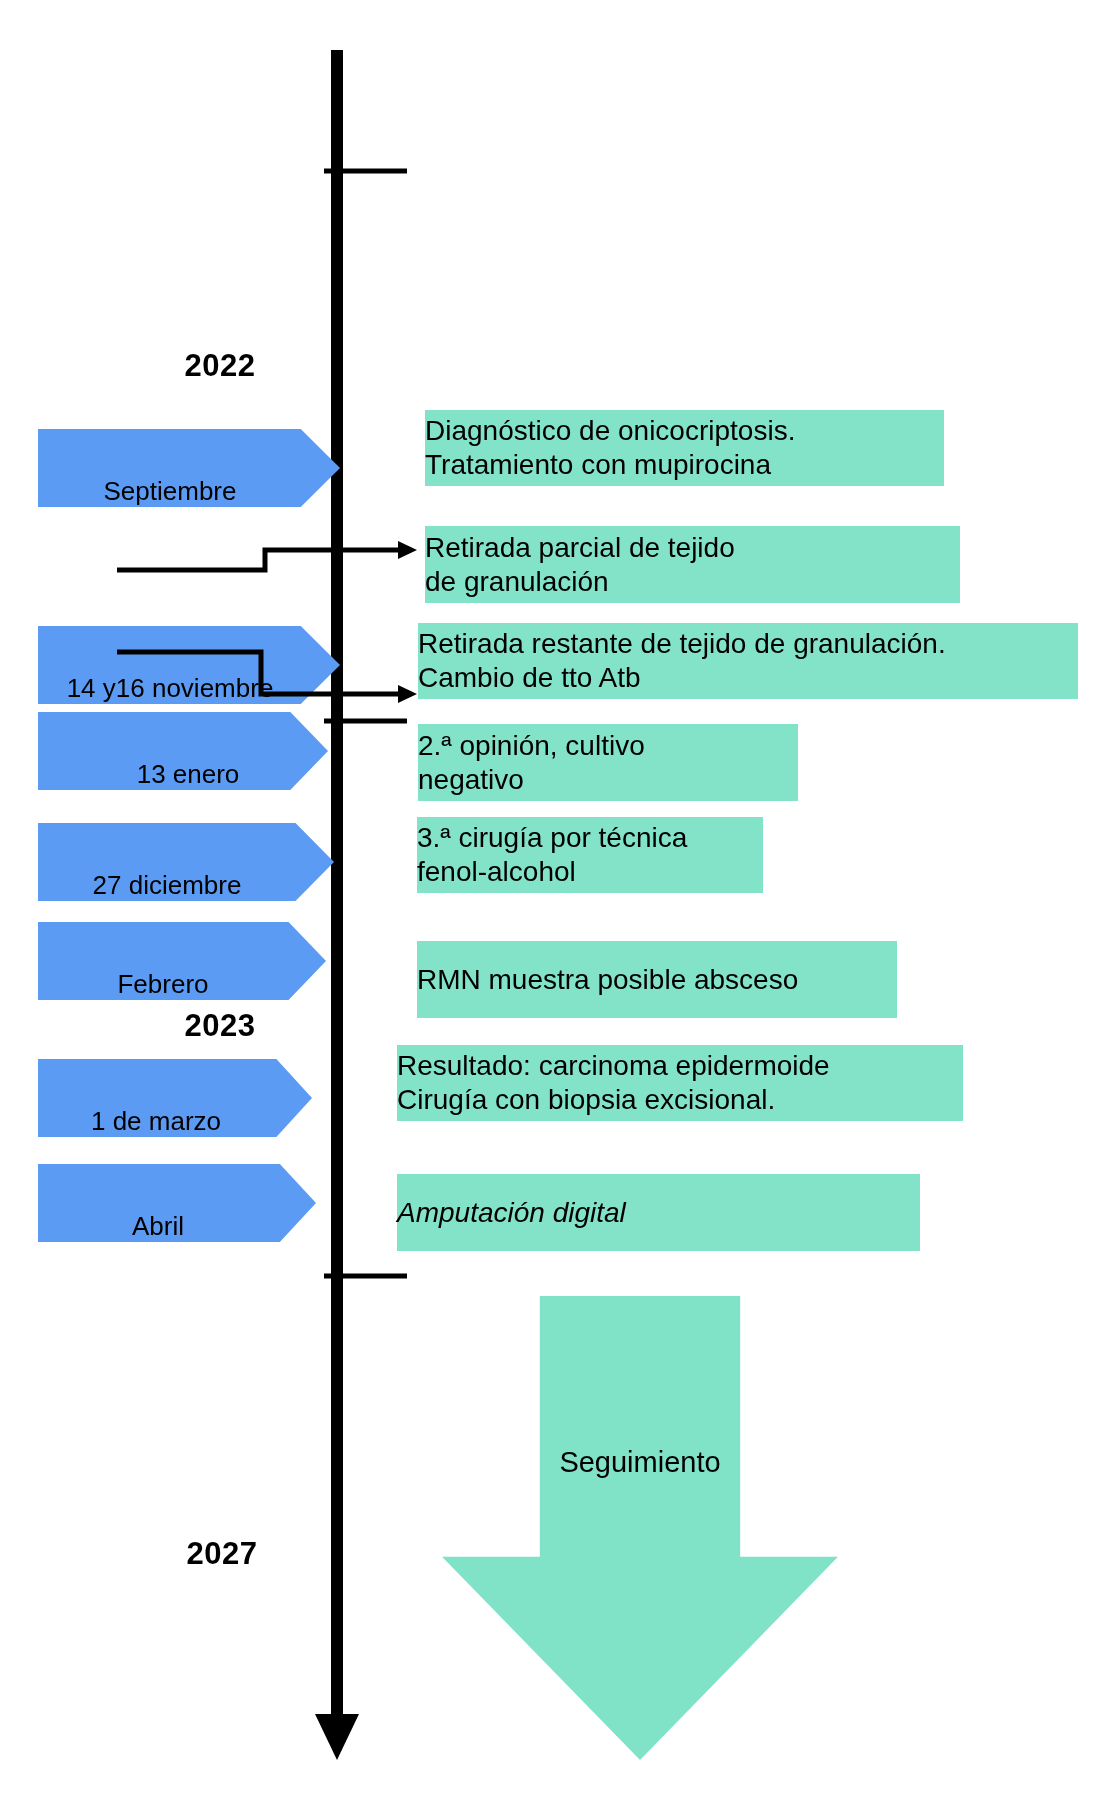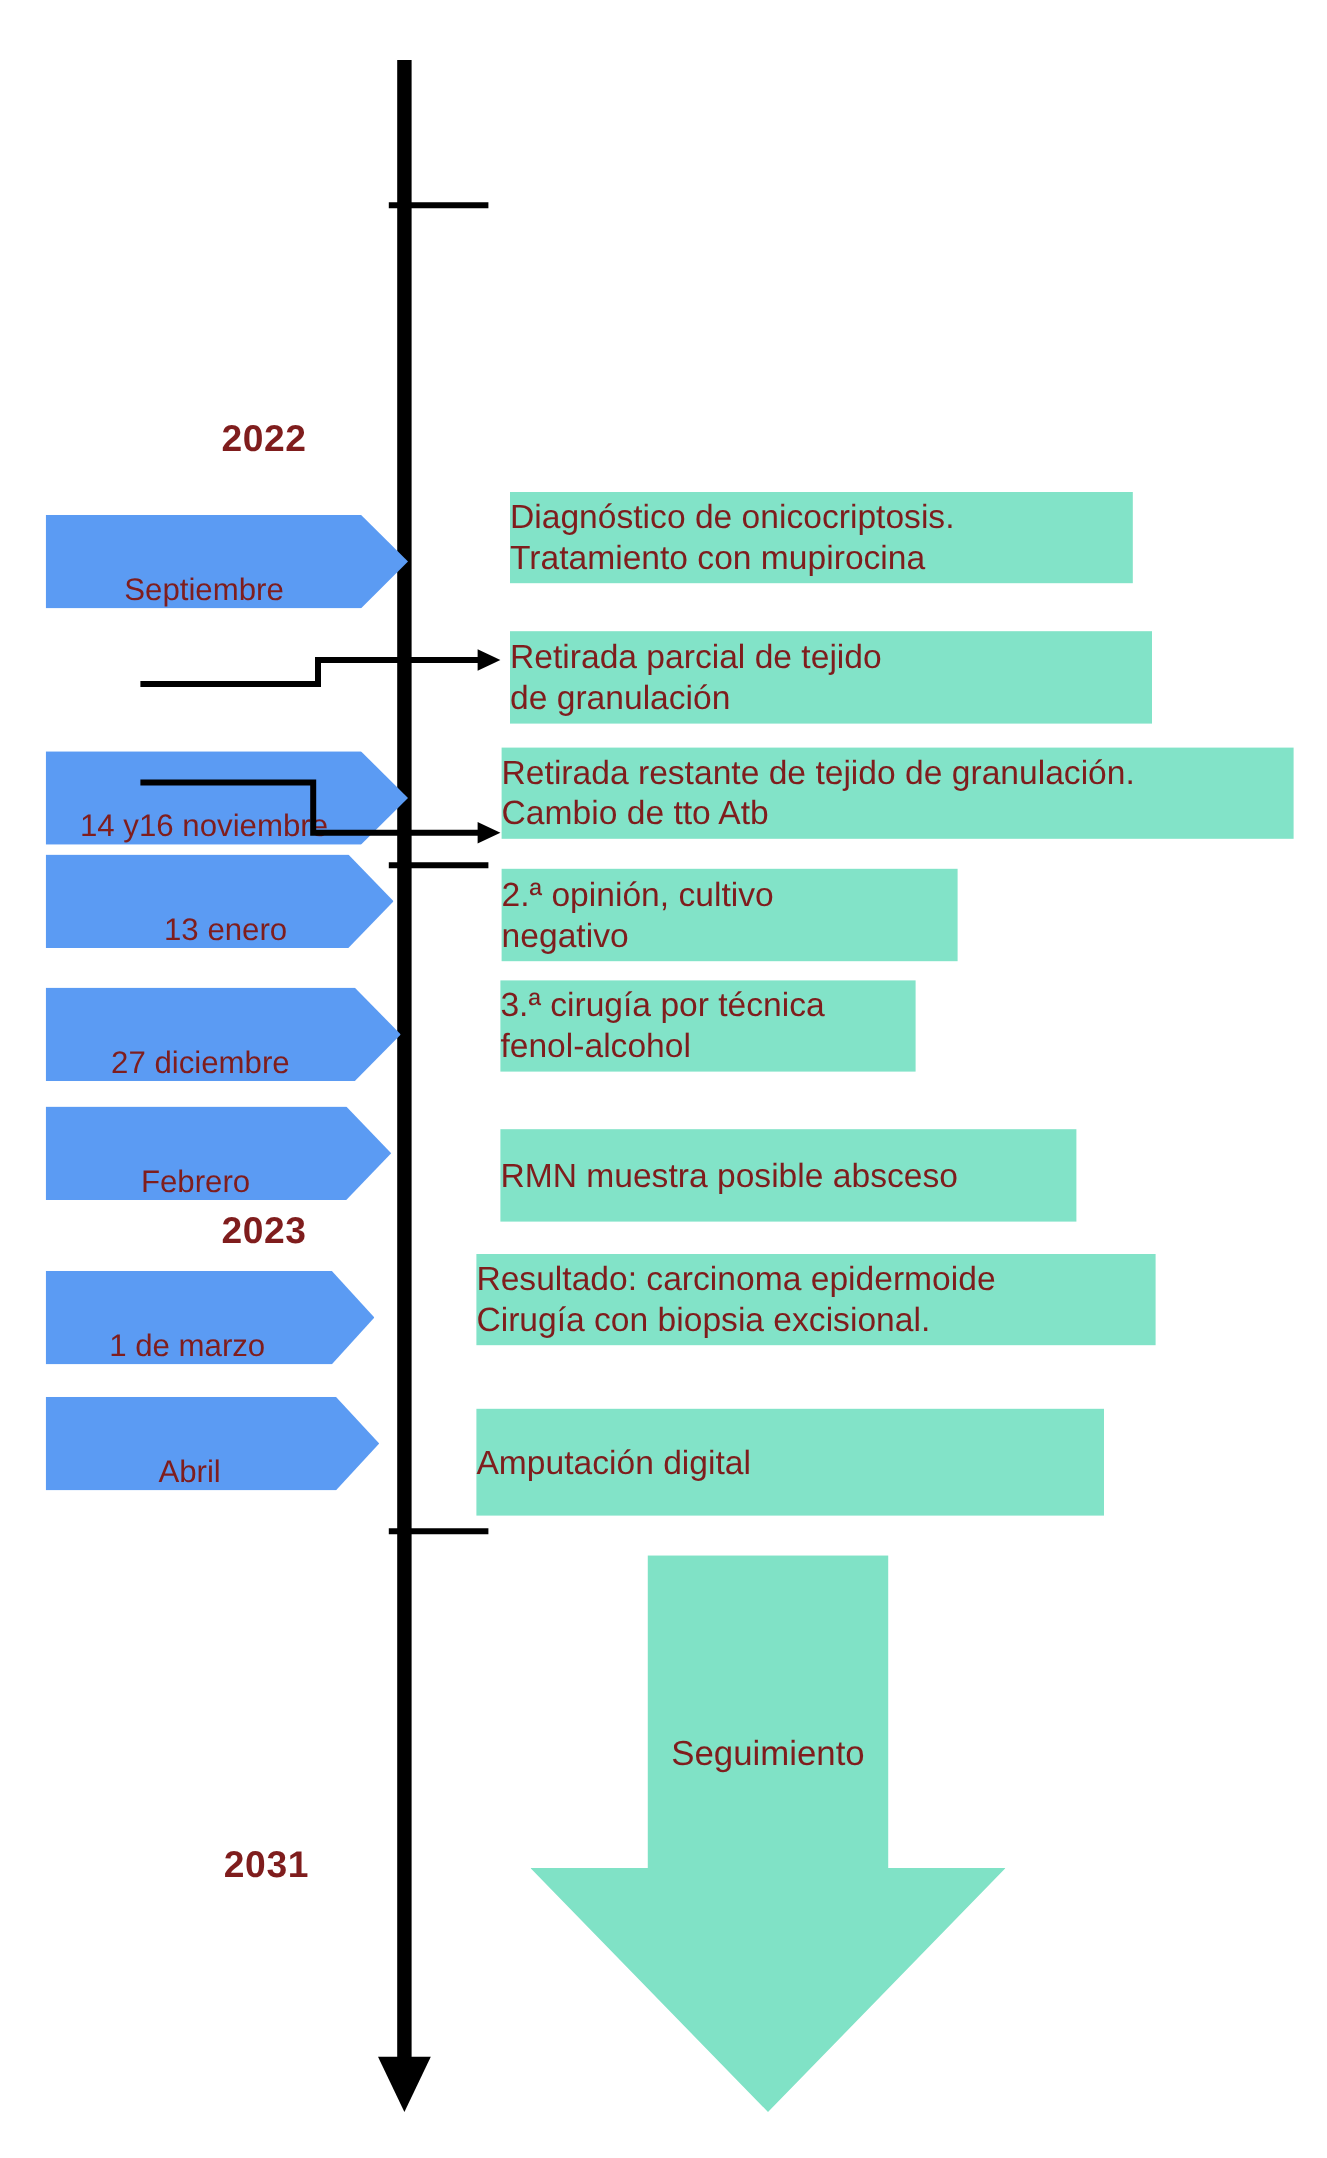--- a/index.html
+++ b/index.html
@@ -1,21 +1,21 @@
 <!DOCTYPE html>
 <html><head>
 <meta charset="utf-8">
 <style>
   html,body{margin:0;padding:0;background:#ffffff;}
   .canvas{
     position:relative;
     width:1106px;height:1798px;
     background:#ffffff;
     font-family:"Liberation Sans", sans-serif;
-    color:#7f1d1d;
+    color:#000000;
     overflow:hidden;
   }
   
   .axis-line{
     position:absolute;left:331px;top:50px;width:12px;height:1666px;
     background:#000000;z-index:1;
   }
   .axis-head{
     position:absolute;left:315px;top:1714px;width:0;height:0;
     border-left:22px solid transparent;border-right:22px solid transparent;
@@ -64,21 +64,21 @@
 </head>
 <body>
 
 <div class="canvas">
 
   <div class="axis-line"></div>
   <div class="axis-head"></div>
 
   <div class="year" style="left:160px;top:348px;">2022</div>
   <div class="year" style="left:160px;top:1008px;">2023</div>
-  <div class="year" style="left:162px;top:1536px;">2031</div>
+  <div class="year" style="left:162px;top:1536px;">2027</div>
 
   <div class="date-arrow" style="top:429px;width:302px;">
     <span>Septiembre</span>
   </div>
   <div class="date-arrow" style="top:578px;width:302px;margin-top:48px;">
     <span>14 y16 noviembre</span>
   </div>
   <div class="date-arrow" style="top:712px;width:290px;padding-left:48px;">
     <span>13 enero</span>
   </div>
@@ -116,21 +116,21 @@
     <span class="box-line">fenol-alcohol</span>
   </div>
   <div class="event-box" style="left:417px;top:941px;width:480px;height:77px;">
     <span class="box-line">RMN muestra posible absceso</span>
 
   </div>
   <div class="event-box" style="left:397px;top:1045px;width:566px;height:76px;">
     <span class="box-line">Resultado: carcinoma epidermoide</span>
     <span class="box-line">Cirugía con biopsia excisional.</span>
   </div>
-  <div class="event-box" style="left:397px;top:1174px;width:523px;height:89px;">
+  <div class="event-box" style="left:397px;top:1174px;width:523px;height:77px;font-style:italic;">
     <span class="box-line">Amputación digital</span>
 
   </div>
 
   <div class="big-arrow">
     <div class="big-arrow-label">Seguimiento</div>
   </div>
 
   <svg class="overlay" width="1106" height="1798" viewBox="0 0 1106 1798">
     <line x1="324" y1="171" x2="407" y2="171" stroke="#000000" stroke-width="5"></line>

